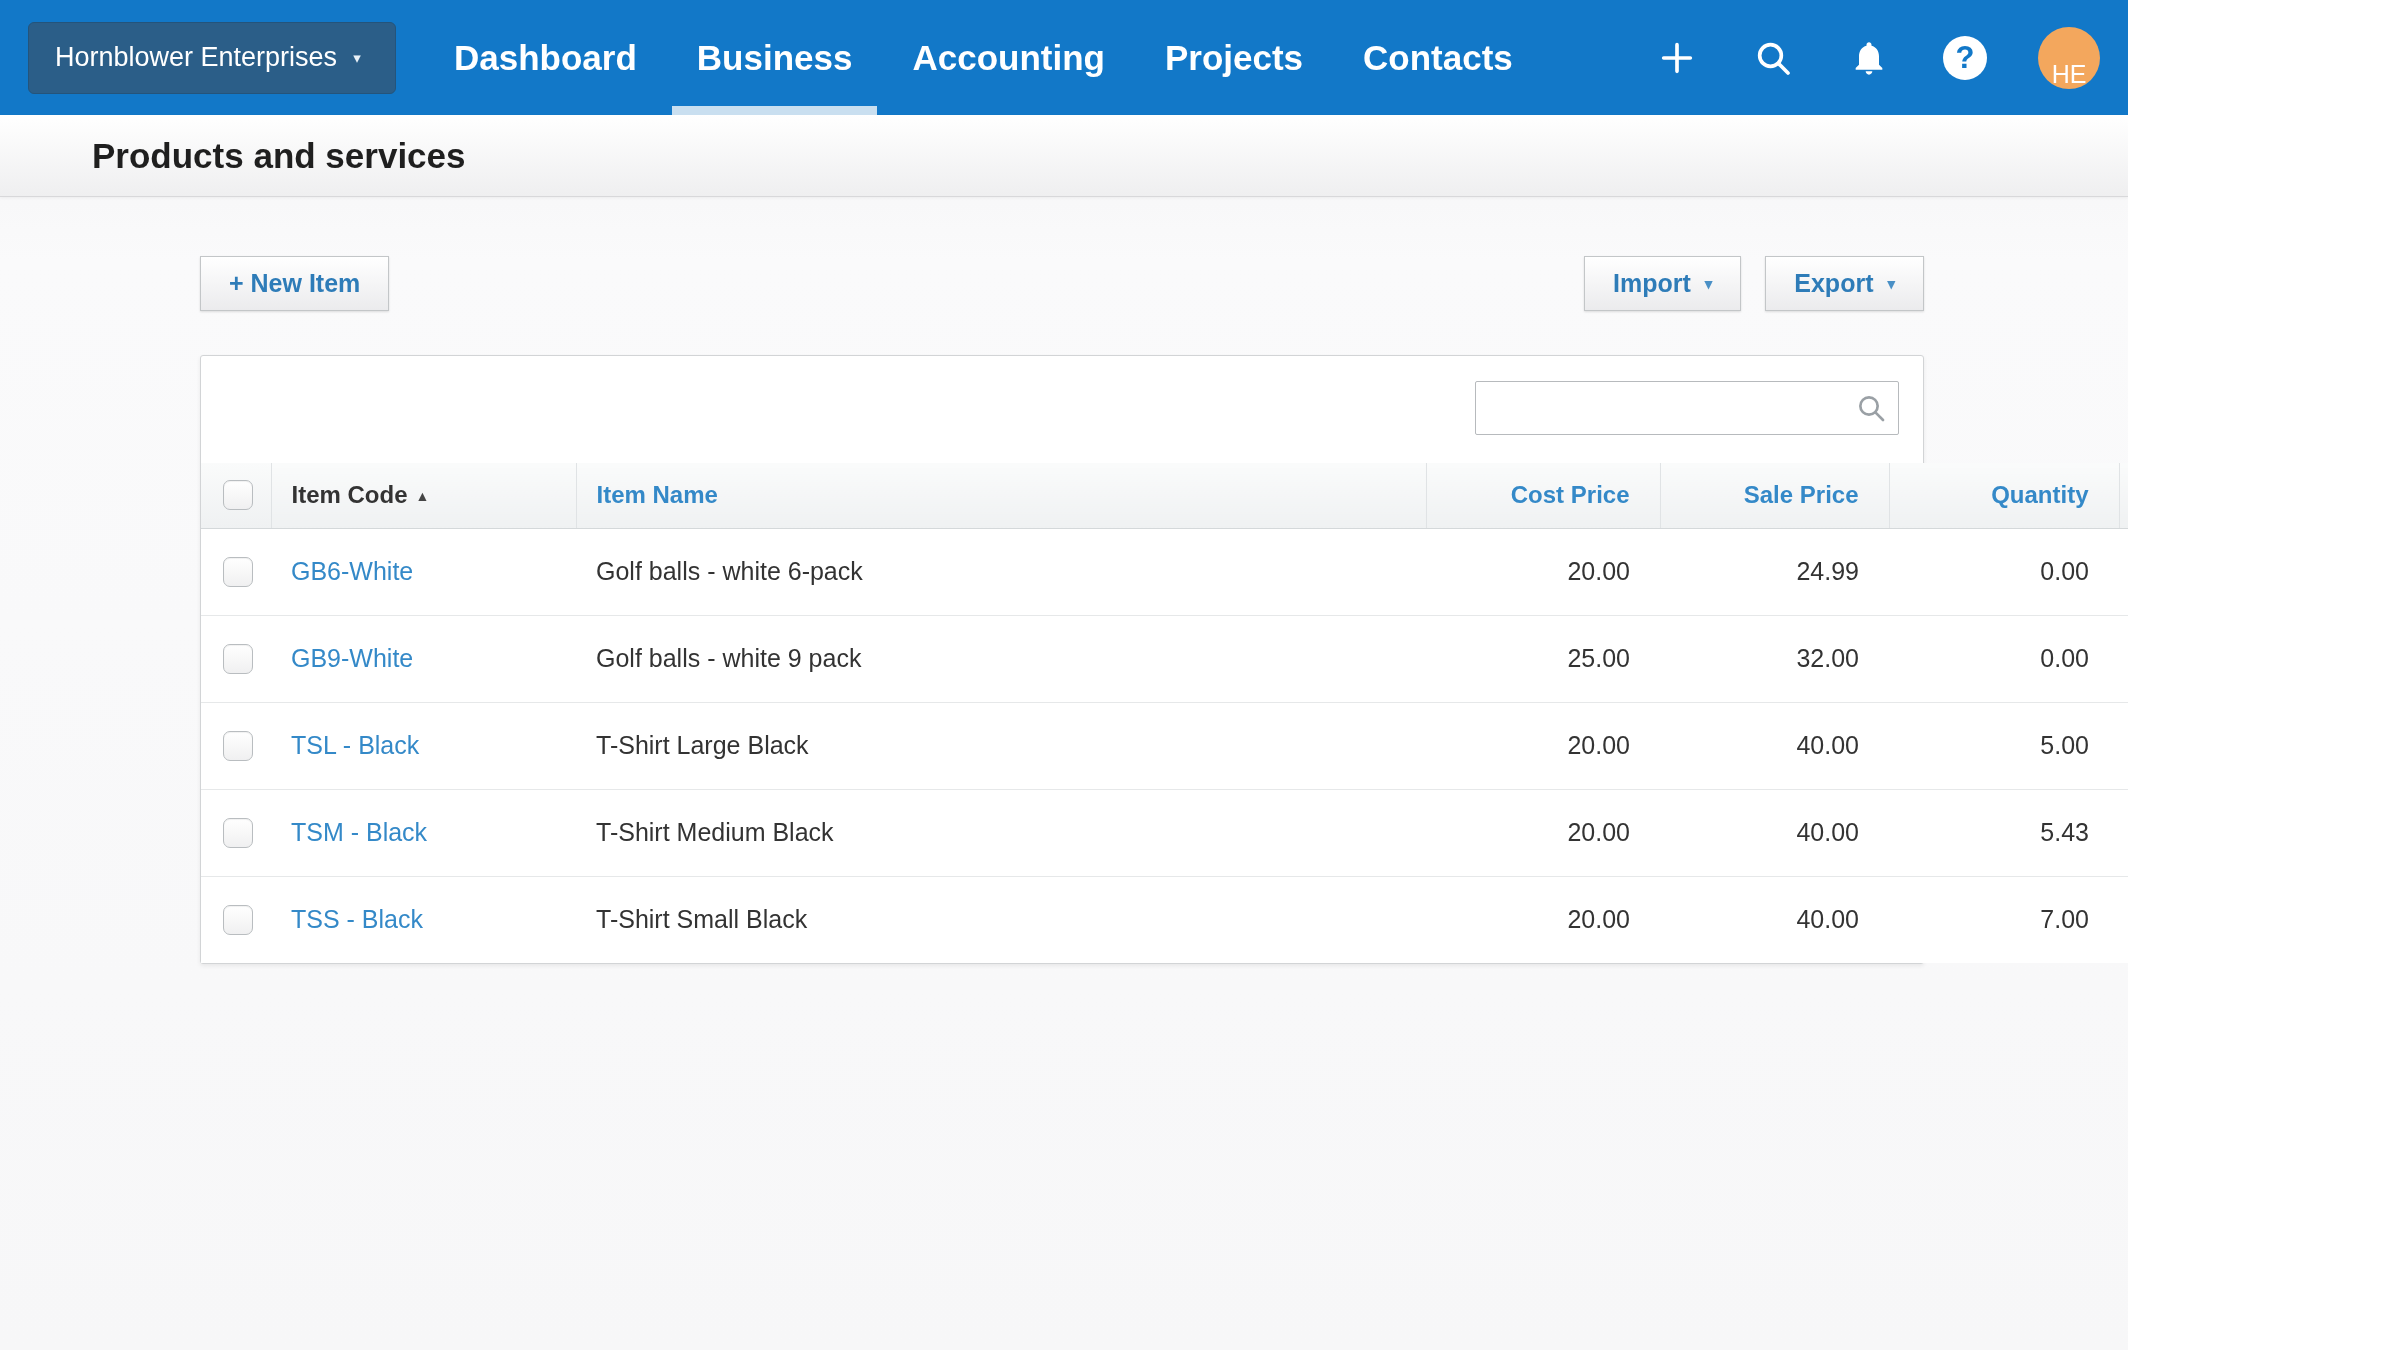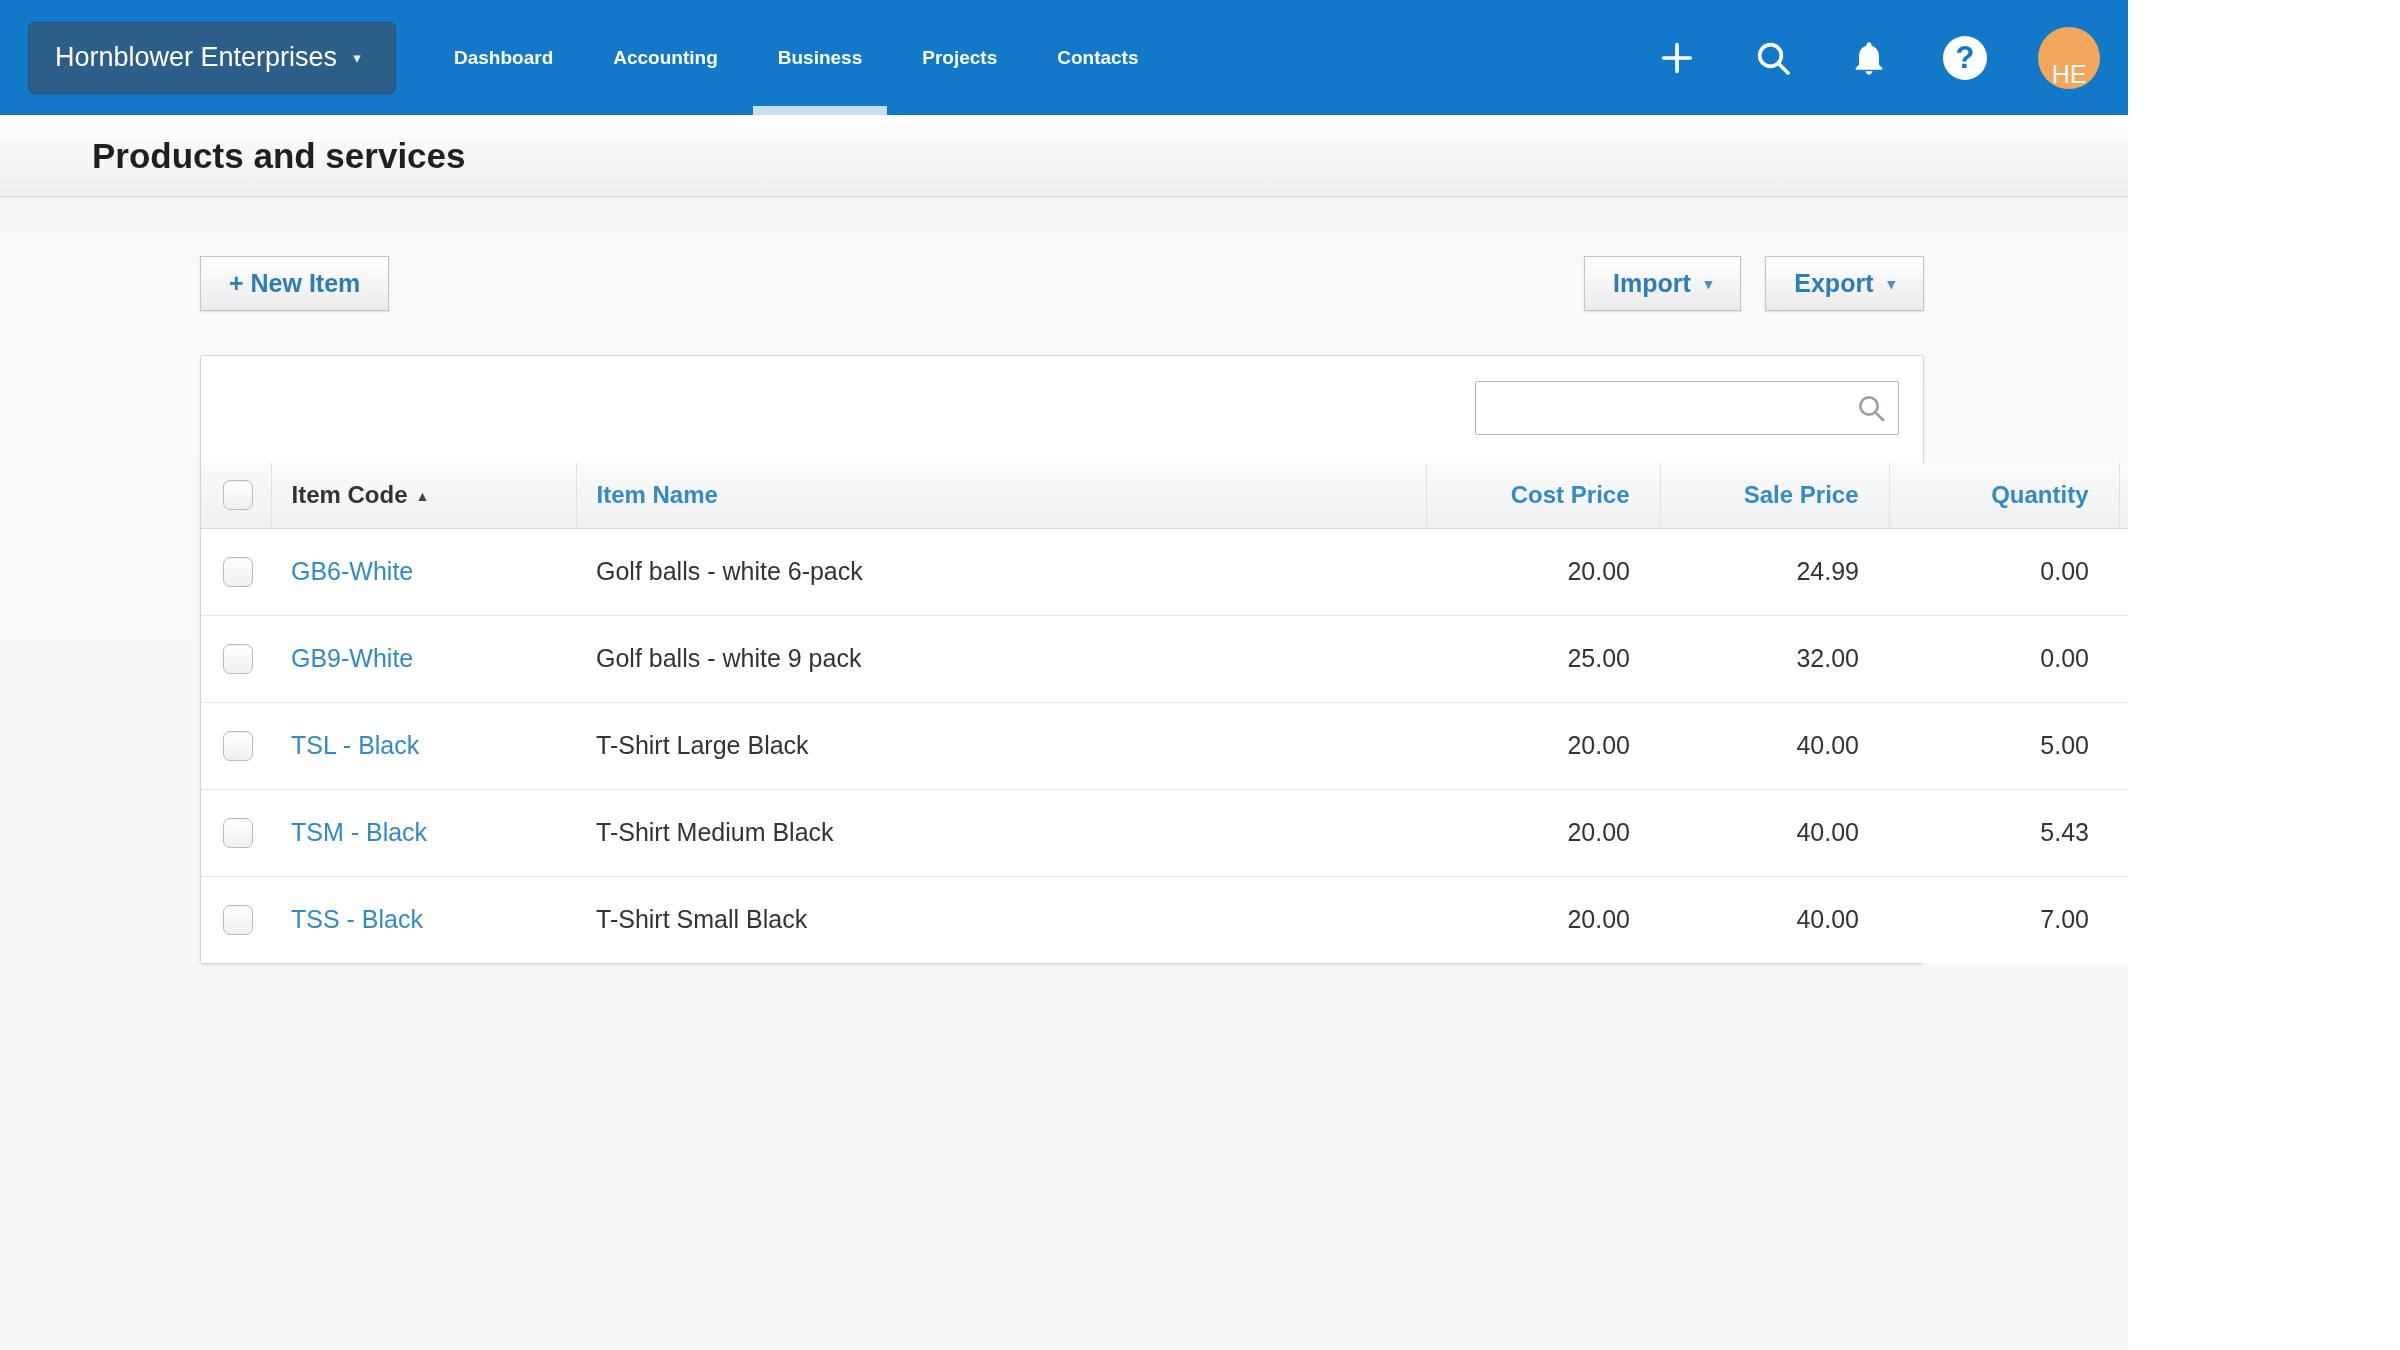--- a/index.html
+++ b/index.html
@@ -10,21 +10,21 @@
 
   
   .navbar { height:115px; background:#1278c8; display:flex; align-items:center; }
   .org-selector { margin-left:28px; height:72px; min-width:368px; padding:0 26px;
     background:#2b5e88; border:1px solid #24547b; border-radius:6px;
     display:flex; align-items:center; gap:16px; cursor:pointer; }
   .org-selector .org-label { color:#fff; font-size:27px; font-weight:400; }
   .org-selector .caret { color:#e8f1f8; font-size:15px; }
   .nav-items { display:flex; height:115px; margin-left:28px; }
   .nav-item { position:relative; height:115px; display:flex; align-items:center;
-    padding:0 30px; color:#fff; font-size:19px; font-weight:700; cursor:pointer; }
+    padding:0 30px; color:#fff; font-size:35px; font-weight:700; cursor:pointer; }
   .nav-item.active::after { content:""; position:absolute; left:5px; right:5px; bottom:0;
     height:9px; background:#c9dff0; }
   .nav-right { margin-left:auto; display:flex; align-items:center; gap:50px; padding-right:28px; }
   .nav-icon-btn { width:46px; height:46px; display:flex; align-items:center; justify-content:center; cursor:pointer; }
   .help-circle { width:44px; height:44px; border-radius:50%; background:#fff; color:#1278c8;
     font-size:31px; font-weight:700; display:flex; align-items:center; justify-content:center; }
   .avatar { width:62px; height:62px; border-radius:50%; background:#f3a75d; color:#fff;
     font-size:25px; font-weight:400; display:flex; align-items:flex-end; justify-content:center; cursor:pointer; }
 
   
@@ -79,22 +79,22 @@
 <div class="screen">
 
   <header class="navbar">
     <div class="org-selector">
       <span class="org-label">Hornblower Enterprises</span>
       <span class="caret">▾</span>
     </div>
 
     <nav class="nav-items">
       <div class="nav-item">Dashboard</div>
+      <div class="nav-item active">Business</div>
       <div class="nav-item">Accounting</div>
-      <div class="nav-item active">Business</div>
       <div class="nav-item">Projects</div>
       <div class="nav-item">Contacts</div>
     </nav>
 
     <div class="nav-right">
       <div class="nav-icon-btn">
         <svg width="40" height="40" viewBox="0 0 24 24" fill="none" stroke="#ffffff" stroke-width="2.2" stroke-linecap="round">
           <path d="M12 4v16M4 12h16"></path>
         </svg>
       </div>

